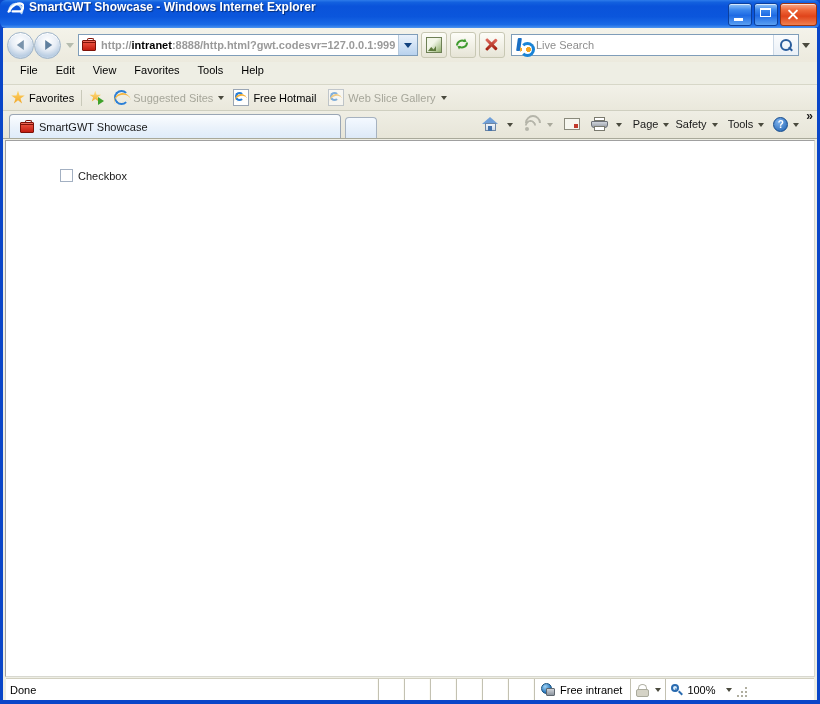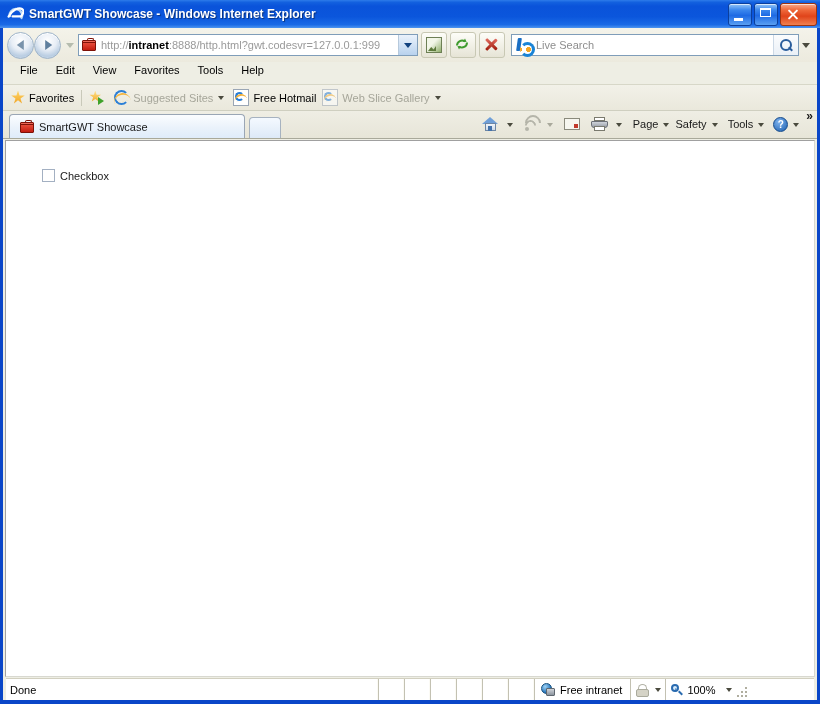--- a/index.html
+++ b/index.html
@@ -21,23 +21,24 @@
     display: flex; flex-direction: column;
   }
 
   
   .titlebar {
     height: 28px;
     position: relative;
     background: linear-gradient(to bottom,
         #2e7cea 0%, #1361df 8%, #0a53da 22%,
         #0b56dc 60%, #1a6ae6 88%, #4d95f0 100%);
-    display: flex; align-items: center;
+    display: flex; align-items: flex-start;
     padding-left: 6px;
     box-sizing: border-box;
+    border-radius: 6px;
   }
   .title-ie-icon {
     width: 18px; height: 18px;
     position: relative; flex: 0 0 auto;
     margin-right: 5px;
   }
   .title-text {
     color: #ffffff;
     font-size: 12px;
     font-weight: bold;
@@ -159,21 +160,21 @@
     border: 1px solid #7e1208;
     border-bottom: none;
     border-radius: 2px 2px 0 0;
   }
   .url {
     font-size: 11px; color: #9a9a9a;
     white-space: nowrap; flex: 1 1 auto;
     overflow: hidden;
   }
   .url b { color: #000; font-weight: bold; }
-  .url .dim { color: #9a9a9a; }
+  .url .dim { color: #9a9a9a; font-weight: bold; }
   .addr-dd {
     width: 18px; height: 20px;
     flex: 0 0 auto;
     background: linear-gradient(to bottom, #eaf2fb, #b8d2ee);
     border-left: 1px solid #b6c9dc;
     position: relative;
   }
   .addr-dd::after {
     content: ""; position: absolute; left: 5px; top: 8px;
     border-left: 4px solid transparent;
@@ -378,21 +379,21 @@
   
   .tabrow {
     height: 28px;
     display: flex; align-items: flex-end;
     background: linear-gradient(to bottom, #efeee4, #e7e5d8);
     border-bottom: 1px solid #a9a99a;
     padding-left: 6px;
     box-sizing: border-box;
   }
   .tab {
-    height: 24px; width: 236px;
+    height: 24px; width: 332px;
     box-sizing: border-box;
     display: flex; align-items: center;
     padding-left: 7px;
     background: linear-gradient(to bottom, #fbfdff 0%, #eaf2fb 55%, #dfecfa 100%);
     border: 1px solid #9aa6b5;
     border-bottom: none;
     border-radius: 4px 4px 0 0;
   }
   .tab-label { font-size: 11px; color: #1a1a1a; white-space: nowrap; }
   .newtab {
@@ -511,21 +512,21 @@
     height: 100%;
     background: #fff;
     border: 1px solid #a0a0a0;
     border-right-color: #d8d8d0;
     border-bottom-color: #d8d8d0;
     box-sizing: border-box;
     position: relative;
     overflow: hidden;
   }
   .cb-widget {
-    position: absolute; left: 36px; top: 28px;
+    position: absolute; left: 54px; top: 28px;
     display: flex; align-items: center;
   }
   .cb-box {
     width: 13px; height: 13px;
     background: #fff;
     border: 1px solid #a3b0c2;
     box-sizing: border-box;
     flex: 0 0 auto;
   }
   .cb-text {
@@ -746,21 +747,21 @@
 
       <span class="fav-btn" style="margin-right:9px">
         <span class="ie-small">
             <i class="ie-e"></i>
             <i class="ie-swoosh"></i>
           </span>
         <span class="fav-label dim">Suggested Sites</span>
         <i class="caret-dk"></i>
       </span>
 
-      <span class="fav-btn" style="margin-right:6px">
+      <span class="fav-btn" style="margin-right:12px">
         <span class="doc-ie"></span>
         <span class="fav-label">Free Hotmail</span>
       </span>
 
       <span class="fav-btn">
         <span class="doc-ie" style="opacity:.55"></span>
         <span class="fav-label dim">Web Slice Gallery</span>
         <i class="caret-dk"></i>
       </span>
     </div>

